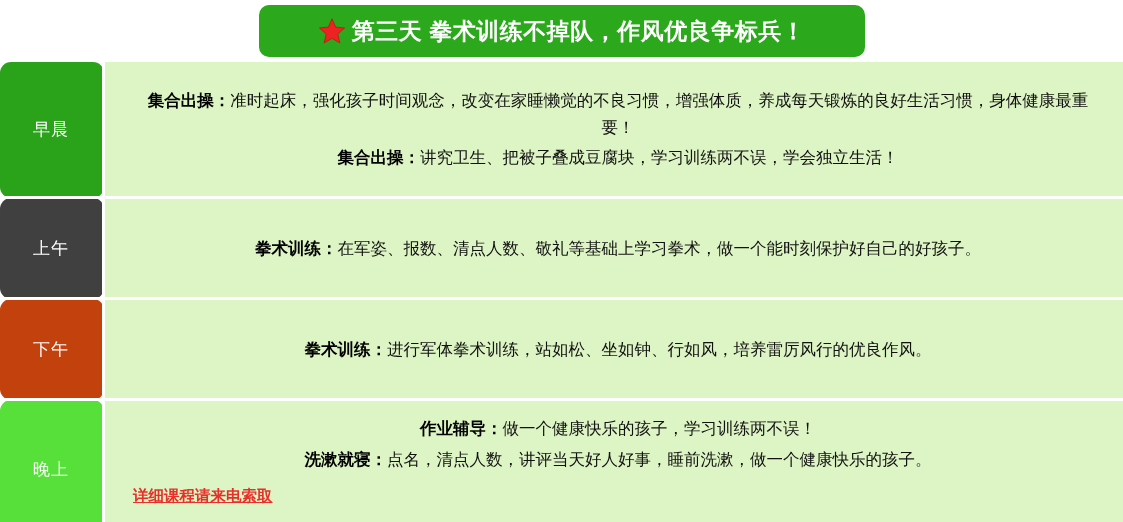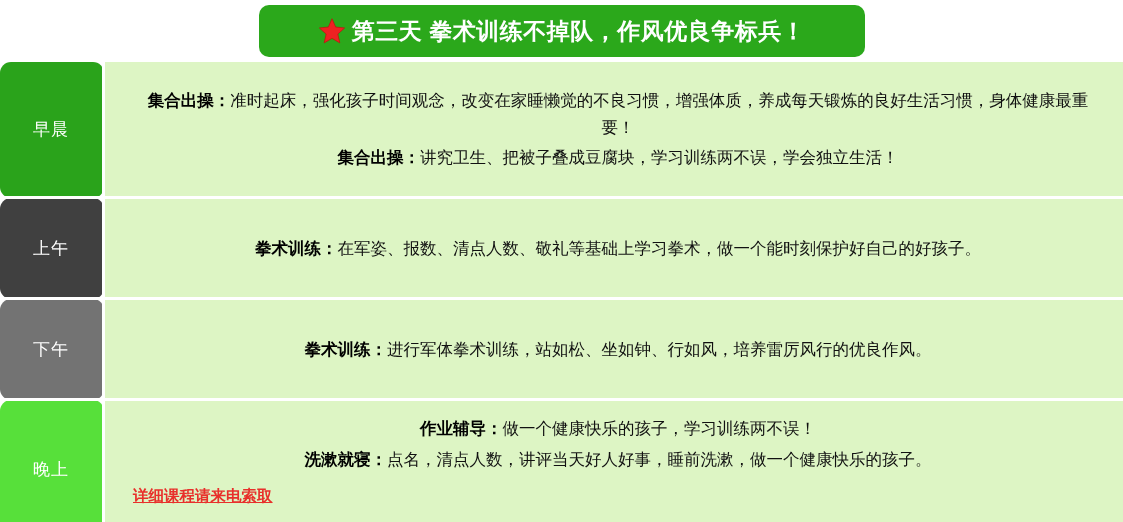--- a/index.html
+++ b/index.html
@@ -79,21 +79,21 @@
   td.content {
     background: #ddf5c4;
     padding: 14px 20px 14px 28px;
     vertical-align: middle;
     color: #111111;
     font-size: 16.5px;
     line-height: 1.62;
   }
   .row-morning td.slot   { background: #2aa31b; height: 132px; }
   .row-am td.slot        { background: #404040; height: 96px; }
-  .row-pm td.slot        { background: #737373; height: 96px; }
+  .row-pm td.slot        { background: #c2410c; height: 96px; }
   .row-evening td.slot   { background: #57e03a; height: 116px; }
 
   .line { margin: 0; text-align: center; }
   .line + .line { margin-top: 4px; }
   .lbl {
     font-weight: bold;
     color: #000000;
   }
   .note {
     color: #e8302b;

